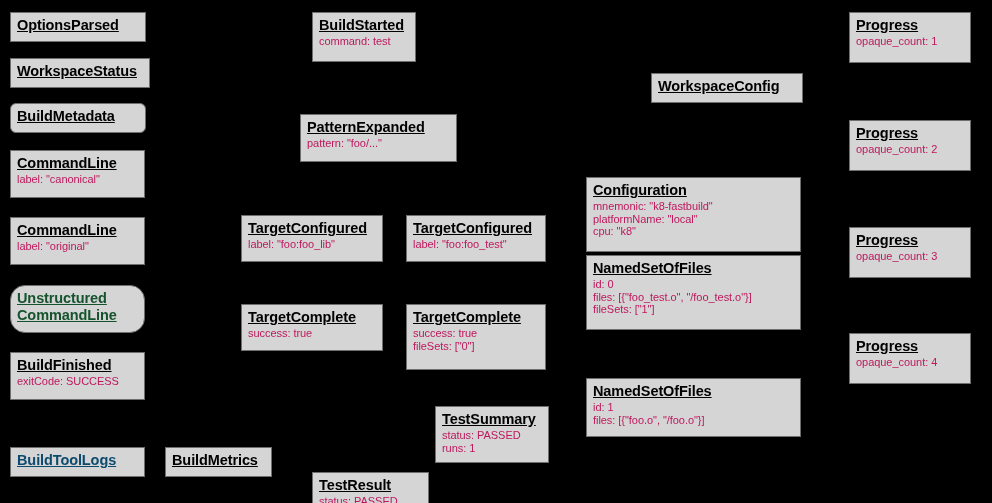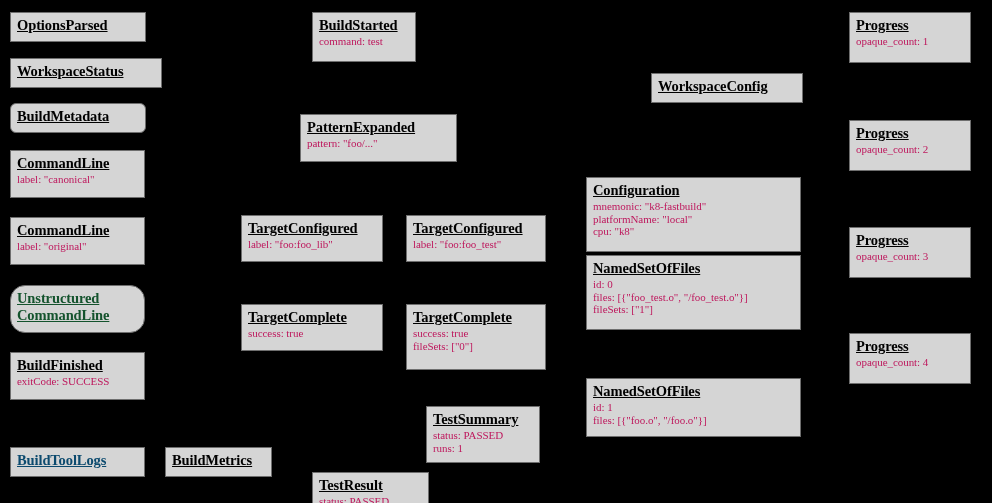--- a/index.html
+++ b/index.html
@@ -17,21 +17,20 @@
     font-family: "Liberation Sans", sans-serif;
   }
   .node {
     position: absolute;
     box-sizing: border-box;
     background: #d5d5d5;
     border: 1px solid #6e6e6e;
     padding: 4px 6px 19px 6px;
     line-height: 1.16;
     color: #000000;
-    font-family: Liberation Serif, serif;
   }
   .node-title {
     font-size: 14.5px;
     font-weight: bold;
     text-decoration: underline;
     white-space: nowrap;
     letter-spacing: -0.1px;
     display: block;
     margin-bottom: 1px;
   }
@@ -50,21 +49,21 @@
     color: #be185d;
   }
 </style>
 </head>
 <body>
 
 <div id="canvas" style="width: 992px; height: 503px; background: rgb(0, 0, 0);">
     <div class="node" style="left: 10px; top: 12px; width: 136px; height: 30px; background: rgb(213, 213, 213); border-color: rgb(110, 110, 110); color: rgb(0, 0, 0);">
       <span class="node-title">OptionsParsed</span>
     </div>
-    <div class="node" style="left: 10px; top: 58px; width: 152px; height: 30px; background: rgb(213, 213, 213); border-color: rgb(110, 110, 110); color: rgb(0, 0, 0);">
+    <div class="node" style="left: 10px; top: 58px; width: 140px; height: 30px; background: rgb(213, 213, 213); border-color: rgb(110, 110, 110); color: rgb(0, 0, 0);">
       <span class="node-title">WorkspaceStatus</span>
     </div>
     <div class="node" style="left: 10px; top: 103px; width: 136px; height: 30px; background: rgb(213, 213, 213); border-color: rgb(110, 110, 110); color: rgb(0, 0, 0); border-radius: 6px;">
       <span class="node-title">BuildMetadata</span>
     </div>
     <div class="node" style="left: 10px; top: 150px; width: 135px; height: 48px; background: rgb(213, 213, 213); border-color: rgb(110, 110, 110); color: rgb(0, 0, 0);">
       <span class="node-title">CommandLine</span>
       <span class="node-fields">
         <span class="node-field">label: "canonical"</span>
       </span>
@@ -126,21 +125,21 @@
         <span class="node-field">success: true</span>
         <span class="node-field">fileSets: ["0"]</span>
       </span>
     </div>
     <div class="node" style="left: 312px; top: 424px; width: 117px; height: 40px; background: rgb(213, 213, 213); border-color: rgb(110, 110, 110); color: rgb(0, 0, 0); margin-top: 48px;">
       <span class="node-title">TestResult</span>
       <span class="node-fields">
         <span class="node-field">status: PASSED</span>
       </span>
     </div>
-    <div class="node" style="left: 426px; top: 406px; width: 114px; height: 57px; background: rgb(213, 213, 213); border-color: rgb(110, 110, 110); color: rgb(0, 0, 0);">
+    <div class="node" style="left: 435px; top: 406px; width: 114px; height: 57px; background: rgb(213, 213, 213); border-color: rgb(110, 110, 110); color: rgb(0, 0, 0);">
       <span class="node-title">TestSummary</span>
       <span class="node-fields">
         <span class="node-field">status: PASSED</span>
         <span class="node-field">runs: 1</span>
       </span>
     </div>
     <div class="node" style="left: 651px; top: 73px; width: 152px; height: 30px; background: rgb(213, 213, 213); border-color: rgb(110, 110, 110); color: rgb(0, 0, 0);">
       <span class="node-title">WorkspaceConfig</span>
     </div>
     <div class="node" style="left: 586px; top: 158px; width: 215px; height: 75px; background: rgb(213, 213, 213); border-color: rgb(110, 110, 110); color: rgb(0, 0, 0); margin-top: 19px;">

